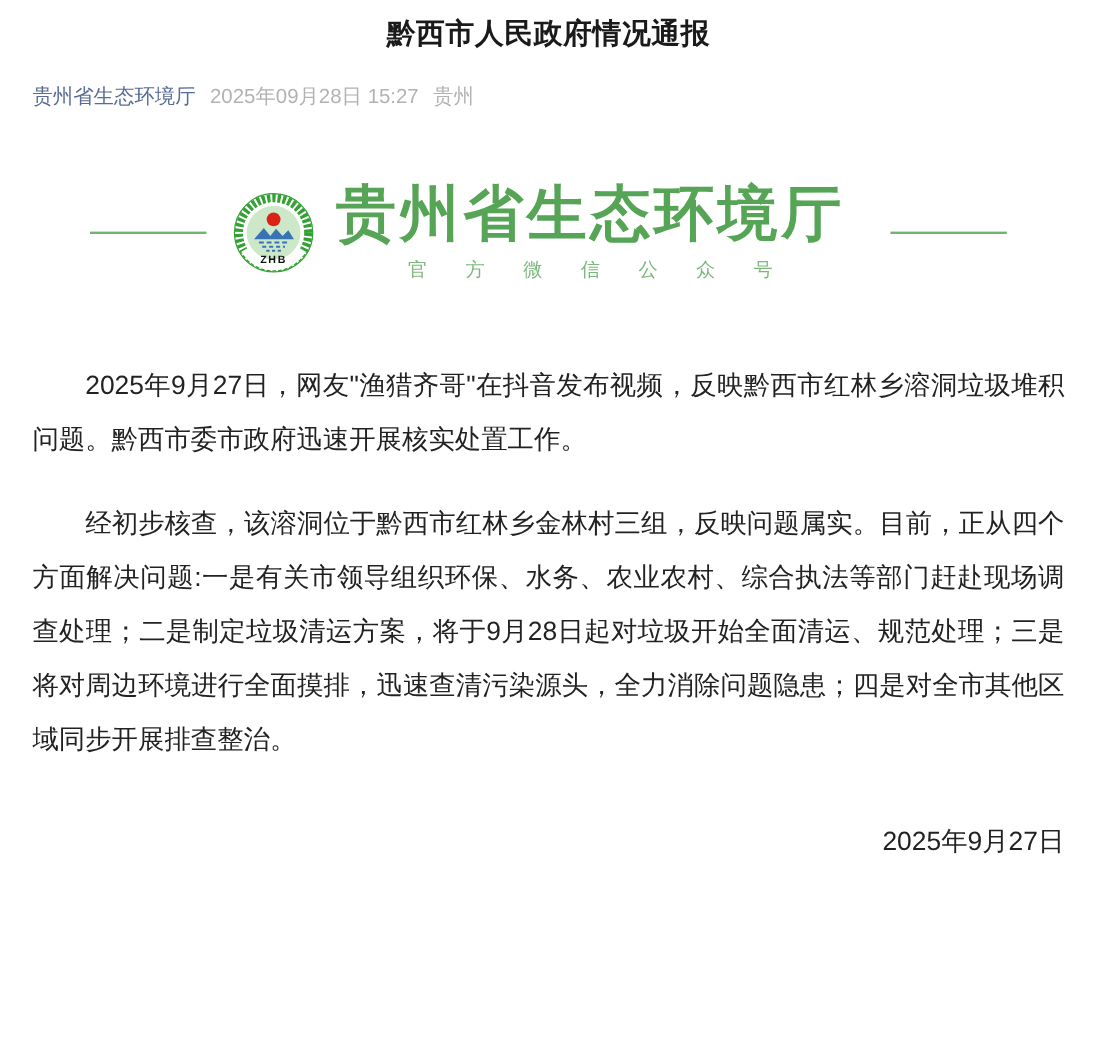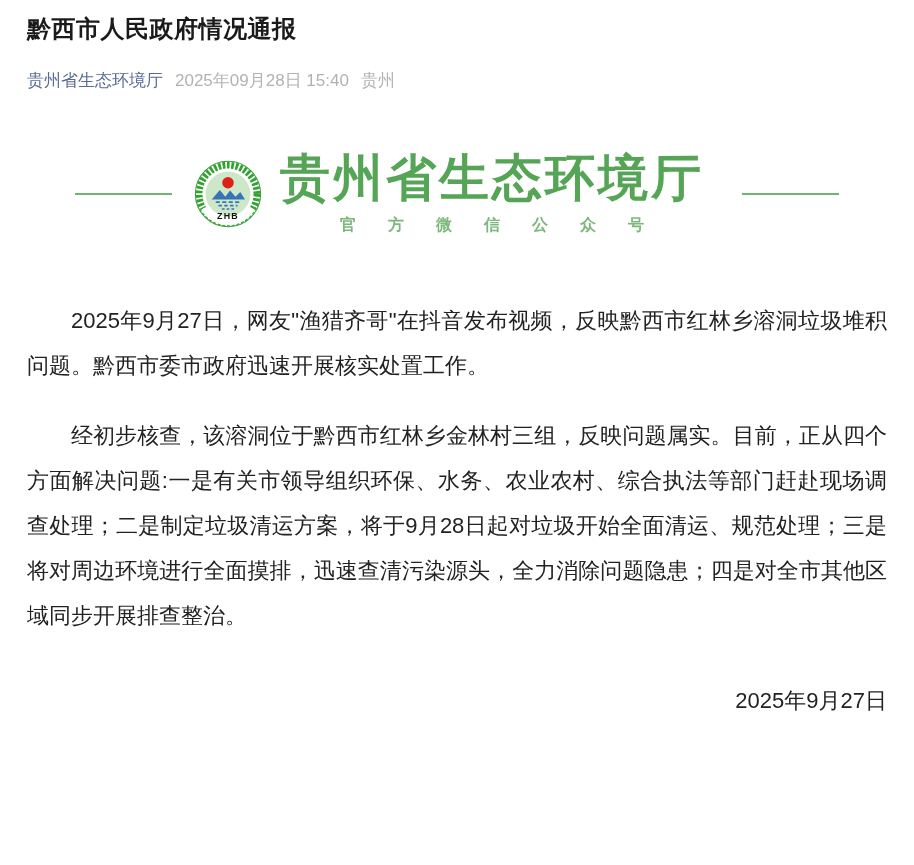--- a/index.html
+++ b/index.html
@@ -14,20 +14,21 @@
     padding: 12px 27px 20px 27px;
     background: #fff;
   }
   .title {
     font-size: 24px;
     line-height: 1.4;
     font-weight: 700;
     color: #1a1a1a;
     margin: 0 0 24px 0;
     letter-spacing: 0.5px;
+    text-align: center;
   }
   .byline {
     display: flex;
     align-items: baseline;
     gap: 12px;
     font-size: 17px;
     line-height: 22px;
     margin: 0 0 46px 0;
     white-space: nowrap;
   }
@@ -70,21 +71,20 @@
     letter-spacing: 3px;
     white-space: nowrap;
   }
   .banner-text .org-subtitle {
     margin-top: 10px;
     font-size: 16px;
     color: #7cb87c;
     letter-spacing: 32px;
     padding-left: 32px; 
     white-space: nowrap;
-    font-weight: bold;
   }
   
   .body-text p {
     font-size: 22px;
     line-height: 45px;
     color: #222222;
     text-align: justify;
     text-indent: 2em;
     margin: 0 0 25px 0;
   }
@@ -98,21 +98,21 @@
 </style>
 </head>
 <body>
 
 <div class="article">
 
   <h1 class="title">黔西市人民政府情况通报</h1>
 
   <div class="byline">
     <span class="account">贵州省生态环境厅</span>
-    <span class="meta">2025年09月28日 15:40</span>
+    <span class="meta">2025年09月28日 15:27</span>
     <span class="meta">贵州</span>
   </div>
 
   <div class="banner">
     <div class="divider"></div>
 
     <svg class="logo" viewBox="0 0 100 100" aria-hidden="true">
 
       <circle cx="50" cy="50" r="48" fill="#ffffff" stroke="#33a133" stroke-width="1.5"></circle>
 

